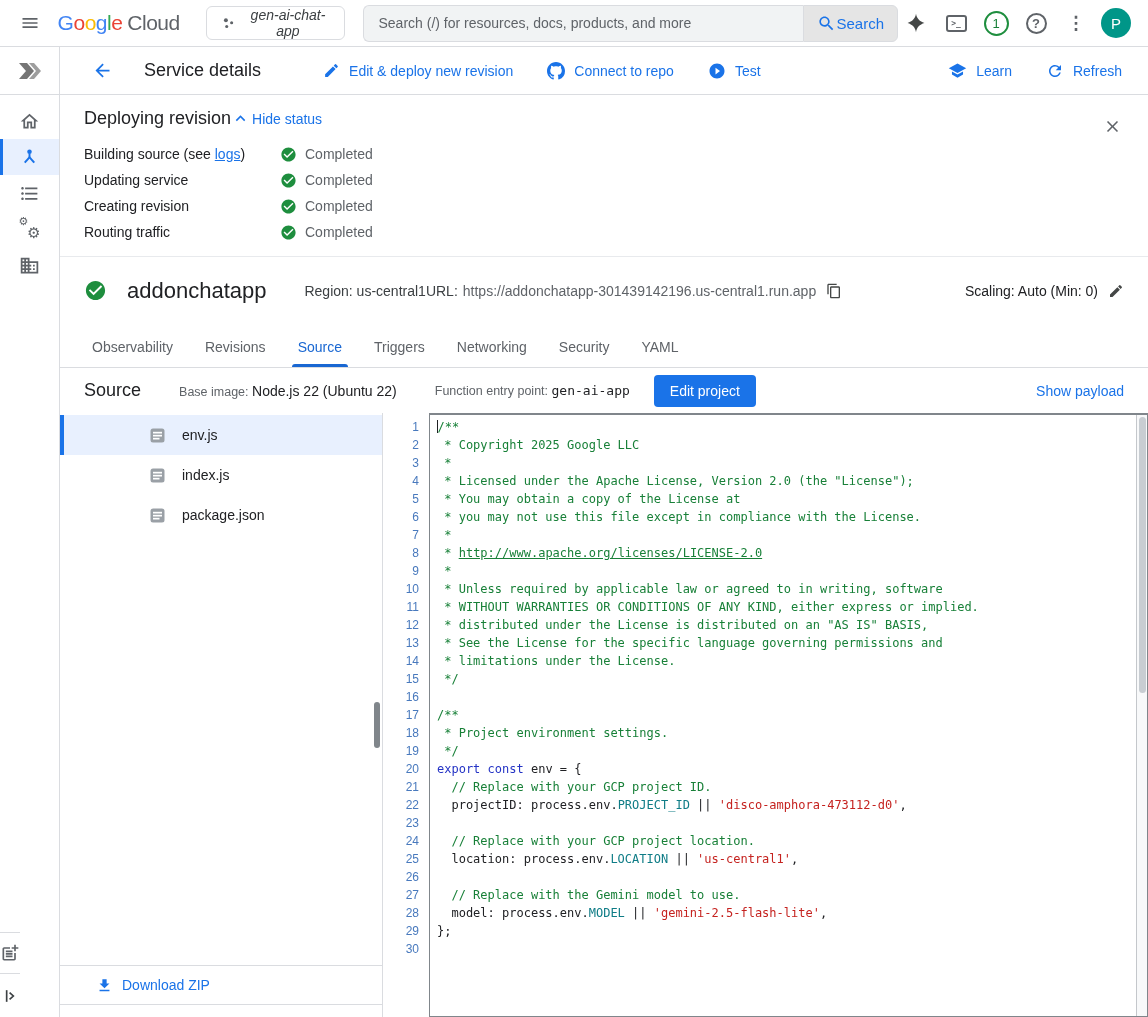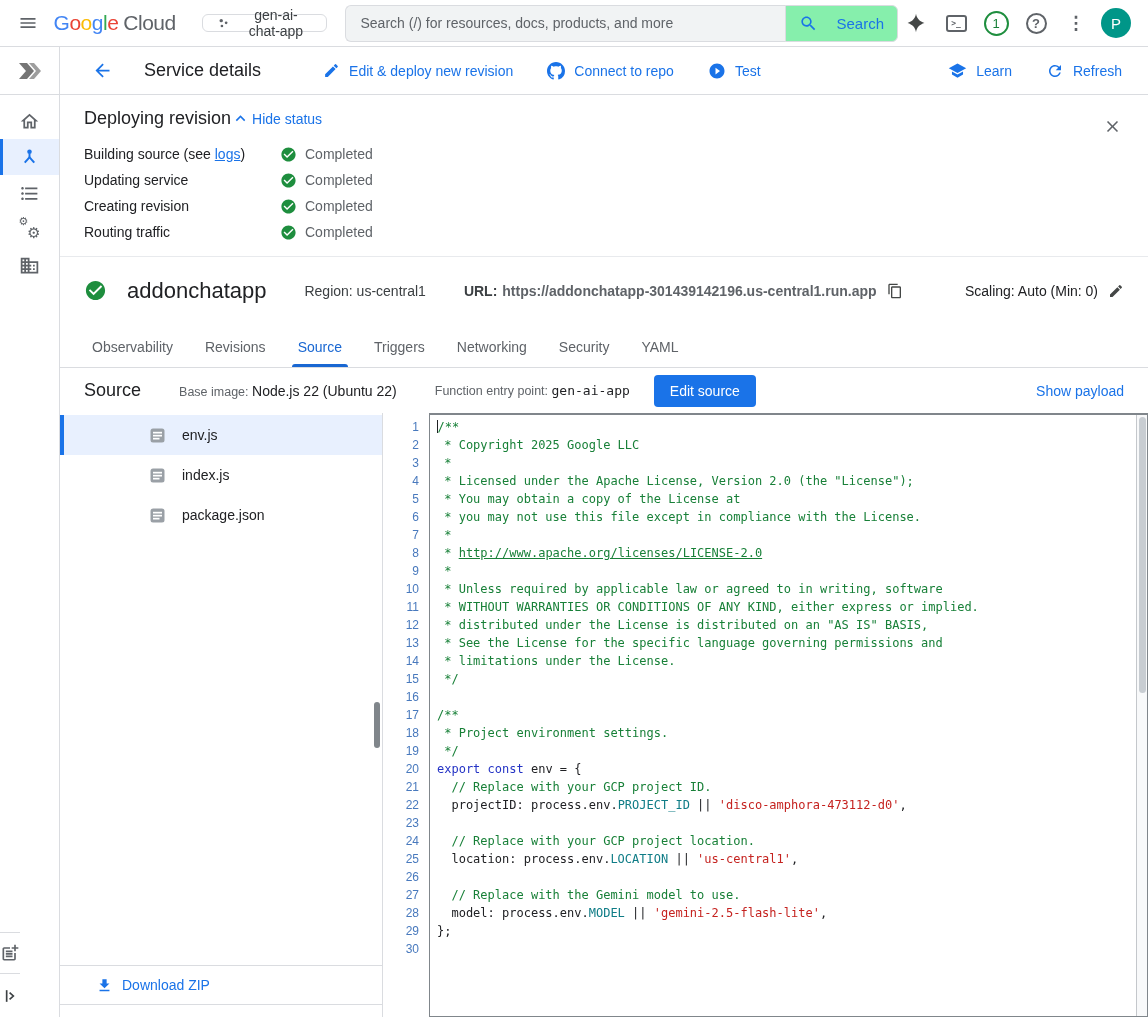--- a/index.html
+++ b/index.html
@@ -9,27 +9,27 @@
   svg { display:block; }
   button { background:none; border:none; cursor:pointer; font-family:inherit; }
 
   
   .topbar { position:absolute; top:0; left:0; right:0; height:47px;
             border-bottom:1px solid #dadce0; display:flex; align-items:center; padding:0 14px; }
   .iconbtn { width:36px; height:36px; display:flex; align-items:center; justify-content:center; border-radius:50%; }
   .logo { display:flex; align-items:baseline; margin-left:12px; font-size:21px; letter-spacing:-0.5px; }
   .logo .g { font-weight:500; }
   .logo .c { color:#5f6368; margin-left:5px; font-weight:400; }
-  .projectsel { display:flex; align-items:center; gap:10px; height:18px; margin-left:26px;
-                border:1px solid #dadce0; border-radius:6px; padding:0 14px; font-size:14px; color:#3c4043; }
+  .projectsel { display:flex; align-items:center; gap:10px; height:34px; margin-left:26px;
+                border:1px solid #dadce0; border-radius:6px; padding:0 14px; font-size:14px; color:#3c4043;font-style:italic; }
   .search { display:flex; height:37px; margin-left:18px; }
   .search input { width:440px; background:#f1f3f4; border:1px solid #dadce0; border-right:none;
                   border-radius:6px 0 0 6px; padding:0 14px; font-size:14px; color:#3c4043; outline:none; }
   .search input::placeholder { color:#5f6368; }
-  .searchbtn { display:flex; align-items:center; gap:18px; background:#86efac; border:1px solid #dadce0;
+  .searchbtn { display:flex; align-items:center; gap:0; background:#e5e5e5; border:1px solid #dadce0;
                border-radius:0 6px 6px 0; color:#1a73e8; font-size:15px; font-weight:500; padding:0 13px; }
   .tb-icons { margin-left:auto; display:flex; align-items:center; gap:4px; }
   .shellbox { width:21px; height:17px; border:2px solid #5f6368; border-radius:3px; display:flex;
               align-items:center; justify-content:center; font-family:"DejaVu Sans Mono",monospace;
               font-size:8px; font-weight:bold; color:#5f6368; }
   .notifring { width:25px; height:25px; border:2px solid #1e8e3e; border-radius:50%; color:#188038;
                font-size:13px; font-weight:500; display:flex; align-items:center; justify-content:center; }
   .helpc { width:21px; height:21px; border:2px solid #5f6368; border-radius:50%; color:#5f6368;
            font-size:13px; font-weight:bold; display:flex; align-items:center; justify-content:center; }
   .kebab { color:#5f6368; font-size:18px; font-weight:bold; letter-spacing:0; }
@@ -68,21 +68,21 @@
   .srows { margin-top:12px; }
   .slabel { width:196px; font-size:14px; color:#202124; }
   .slink { color:#1a73e8; text-decoration:underline; cursor:pointer; }
   .sstate { display:flex; align-items:center; gap:8px; color:#5f6368; font-size:14px; }
 
   
   .servicehdr { position:absolute; top:258px; left:60px; right:0; height:65px; display:flex;
                 align-items:center; padding:0 24px; }
   .sh-name { font-size:22px; color:#202124; margin-left:20px; }
   .sh-region { font-size:14px; color:#3c4043; margin-left:38px; }
-  .sh-urlgrp { display:flex; align-items:center; margin-left:38px; font-size:14px;font-weight:bold; }
+  .sh-urlgrp { display:flex; align-items:center; font-size:14px; }
   .sh-urllabel { color:#3c4043; }
   .sh-url { color:#5f6368; margin-left:5px; }
   .sh-copy { margin-left:10px; }
   .sh-scaling { margin-left:auto; font-size:14px; color:#202124; }
   .sh-edit { margin-left:10px; }
 
   
   .tabs { position:absolute; top:323px; left:60px; right:0; height:45px; border-bottom:1px solid #dadce0;
           display:flex; align-items:stretch; padding:0 16px; gap:0; }
   .tab { display:flex; align-items:center; padding:3px 16px 0 16px; font-size:14px; font-weight:500;
@@ -373,21 +373,21 @@
 <div class="sourcebar">
   <span class="sb-title">Source</span>
   <span class="sb-pair">
     <span>Base image:</span>
     <span class="val">Node.js 22 (Ubuntu 22)</span>
   </span>
   <span class="sb-pair">
     <span>Function entry point:</span>
     <span class="val mono">gen-ai-app</span>
   </span>
-  <button class="sb-editbtn">Edit source</button>
+  <button class="sb-editbtn">Edit project</button>
   <button class="sb-payload">Show payload</button>
 </div>
 
 <div class="workarea">
   <div class="filepanel">
     <div class="filelist">
         <div class="file selected">
           <span class="ficon">
             <svg width="15" height="15" viewBox="0 0 15 15">
               <rect x="0.5" y="0.5" width="14" height="14" rx="2.5" fill="#9aa0a6"></rect>

